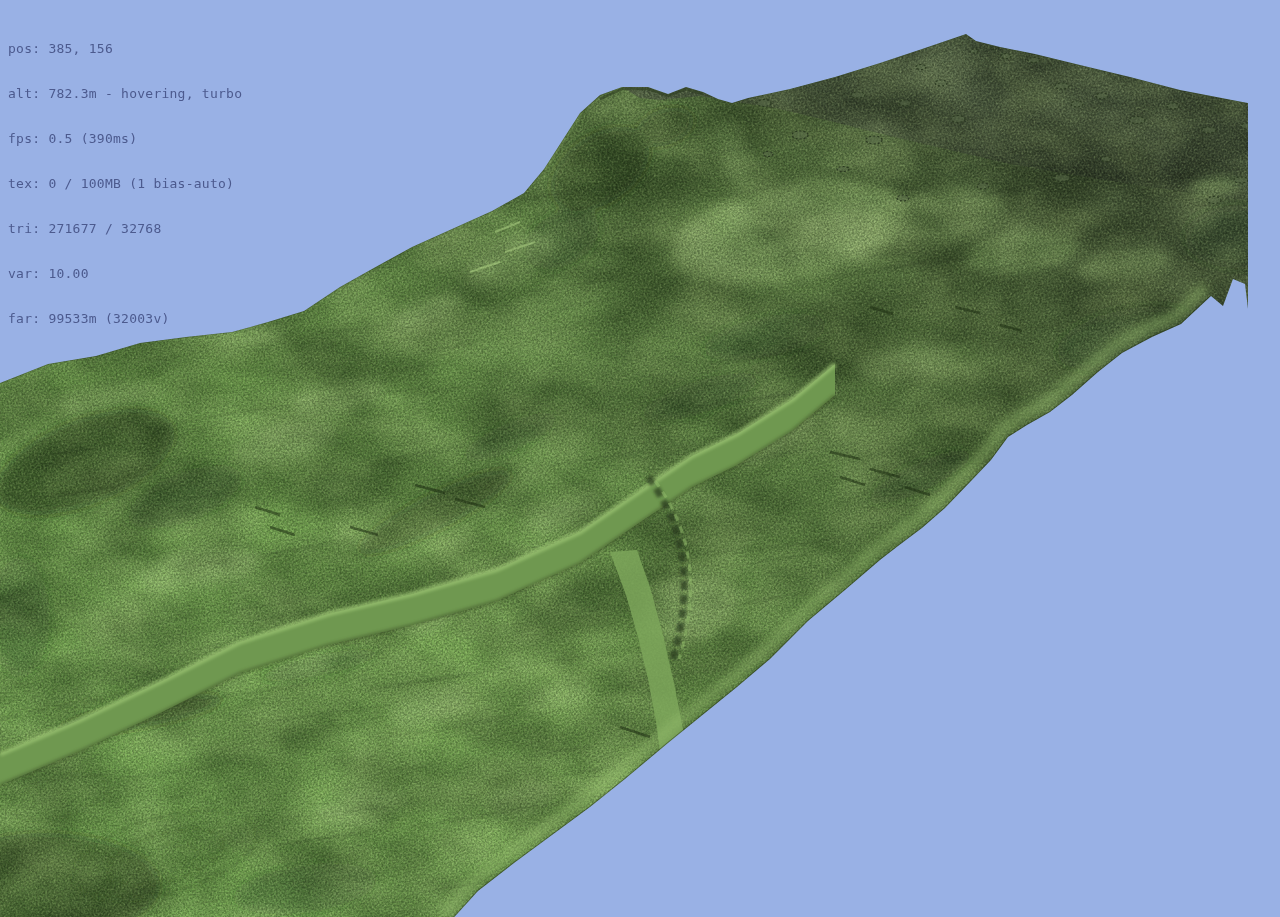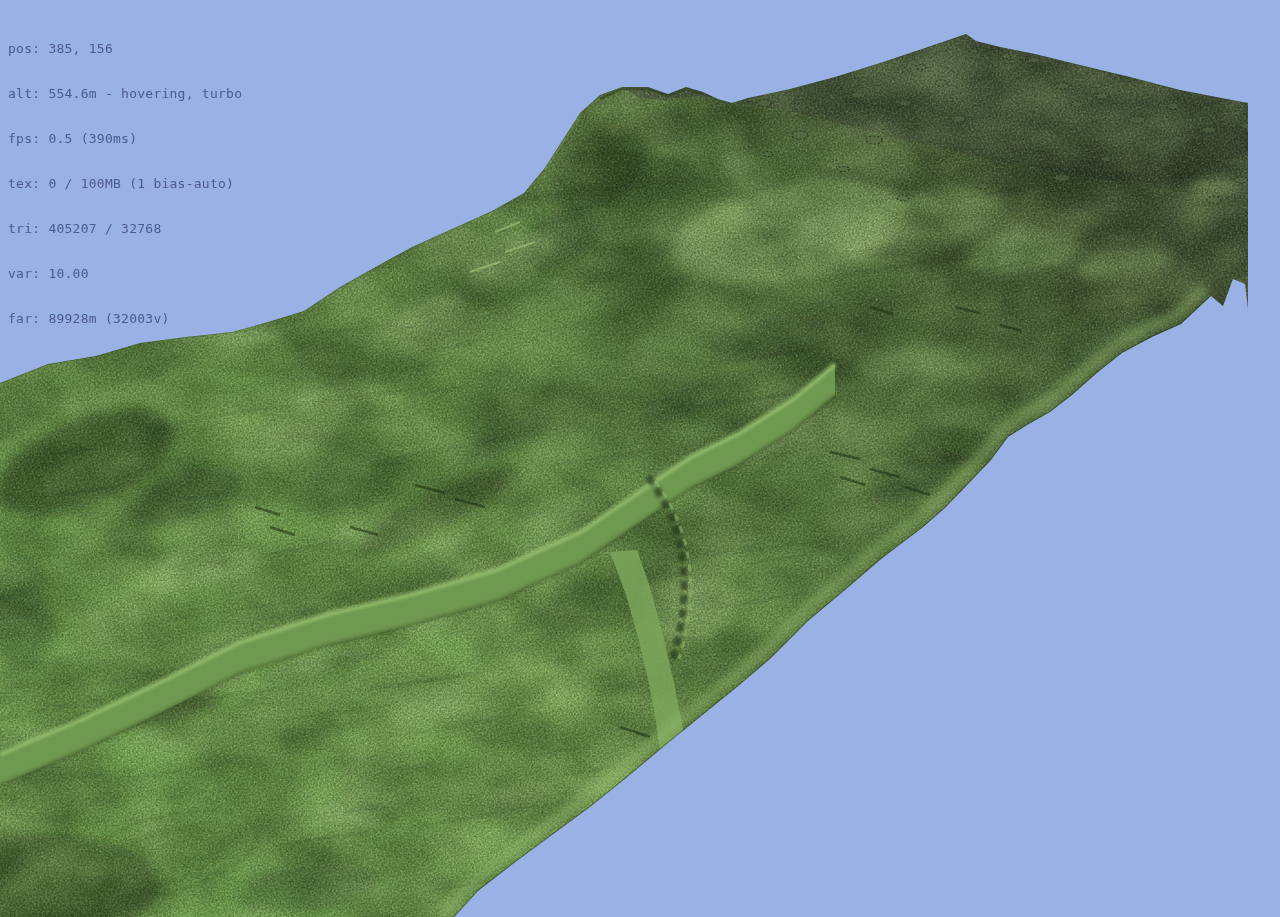--- a/index.html
+++ b/index.html
@@ -253,21 +253,21 @@
         <path d="M600,92 L622,82 648,82 668,89 686,82 703,87" stroke="#2e3f22" stroke-width="2.5" opacity="0.6"></path>
         <path d="M544,162 Q556,140 580,106" stroke="#a6cd7d" stroke-width="3" opacity="0.45" filter="url(#blur2)"></path>
         <path d="M0,376 L48,357 96,349 140,336 186,330 232,325 268,315 304,304 340,280 372,262 412,240 452,222 492,204 524,186 544,162 562,134 580,106 600,88 622,80 648,80 668,87 686,80 703,85 718,92 732,96 748,91 790,82 835,70 880,56 925,41 966,27 976,34 1000,40 1035,47 1080,58 1130,70 1180,83 1232,93 1280,102" stroke="#2f4220" stroke-width="1.5" opacity="0.4"></path>
       </g>
 
     </g>
   </svg>
 
   <div class="hud" style="color: rgb(76, 90, 142);">
     <div>pos: 385, 156</div>
-    <div>alt: 554.6m - hovering, turbo</div>
+    <div>alt: 782.3m - hovering, turbo</div>
     <div>fps: 0.5 (390ms)</div>
     <div>tex: 0 / 100MB (1 bias-auto)</div>
-    <div>tri: 405207 / 32768</div>
+    <div>tri: 271677 / 32768</div>
     <div>var: 10.00</div>
-    <div>far: 89928m (32003v)</div>
+    <div>far: 99533m (32003v)</div>
   </div>
 
 </div>
 
 </body></html>

